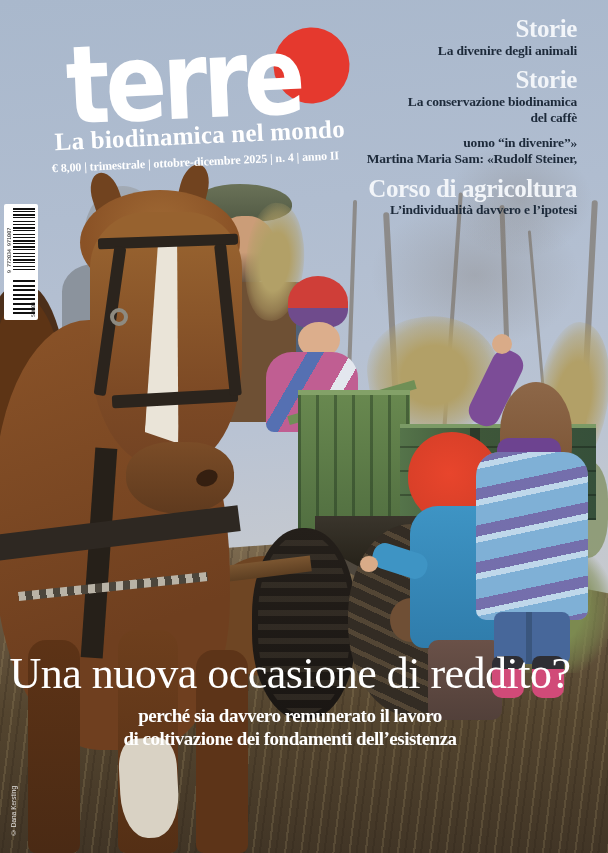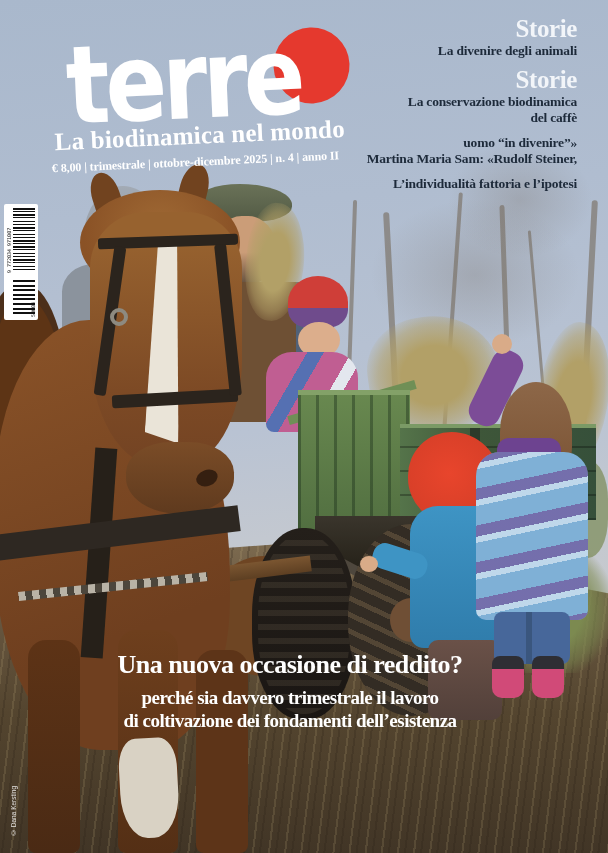--- a/index.html
+++ b/index.html
@@ -154,21 +154,21 @@
     writing-mode:vertical-rl;transform:rotate(180deg);white-space:nowrap;}
   .bc-main{left:2px;top:3px;height:66px;}
   .bc-addon{left:26px;top:75px;height:38px;}
 
   .photo-credit{left:10px;top:784px;height:52px;color:rgba(255,255,255,.85);font-size:6.5px;
     font-family:"Liberation Sans",sans-serif;writing-mode:vertical-rl;transform:rotate(180deg);z-index:45;}
 
   .headline-block{left:0;top:648px;width:608px;padding-right:28px;text-align:center;color:#fff;z-index:50;position:absolute;}
   .headline-block *{position:relative;white-space:nowrap;}
   .headline{font-weight:bold;font-size:78px;line-height:1;letter-spacing:-2px;margin:0;}
-  .subheadline{font-weight:bold;font-size:26px;line-height:1;letter-spacing:-.5px;margin:4px 0 8px;}
+  .subheadline{font-weight:normal;font-size:44px;line-height:1;letter-spacing:-.5px;margin:4px 0 8px;}
   .standfirst{font-weight:bold;font-size:19px;line-height:23px;letter-spacing:-.5px;margin:0;}
 </style>
 </head>
 <body>
 
 <div class="cover">
 
   <div class="photo">
     <div class="trunk t1"></div>
     <div class="trunk t2"></div>
@@ -255,34 +255,35 @@
     <div class="toc-item">
       <div class="toc-heading">Storie</div>
       <div class="toc-sub">La conservazione biodinamica</div>
       <div class="toc-sub">del caffè</div>
     </div>
     <div class="toc-item">
       <div class="toc-sub">uomo “in divenire”»</div>
       <div class="toc-sub">Martina Maria Sam: «Rudolf Steiner,</div>
     </div>
     <div class="toc-item">
-      <div class="toc-sub">L’individualità fattoria e l’ipotesi</div>
+      <div class="toc-heading">Corso di agricoltura</div>
+      <div class="toc-sub">L’individualità davvero e l’ipotesi</div>
     </div>
   </div>
 
   <div class="barcode-box">
     <div class="bars bars-main"></div>
     <div class="bars bars-addon"></div>
     <span class="bc-num bc-main">9 772034 971007</span>
     <span class="bc-num bc-addon">50004</span>
   </div>
 
   <div class="photo-credit">© Dana Kersting</div>
 
   <div class="headline-block">
     <h2 class="subheadline">Una nuova occasione di reddito?</h2>
     <p class="standfirst">
-      <span style="display:block">perché sia davvero trimestrale il lavoro</span>
+      <span style="display:block">perché sia davvero remunerato il lavoro</span>
       <span style="display:block">di coltivazione dei fondamenti dell’esistenza</span>
     </p>
   </div>
 
 </div>
 
 </body></html>

